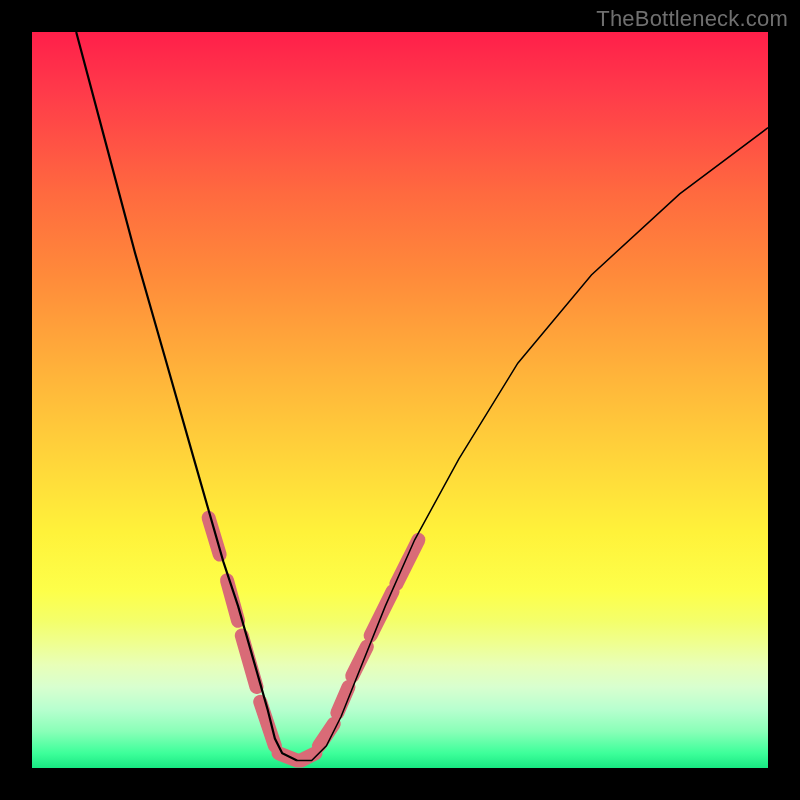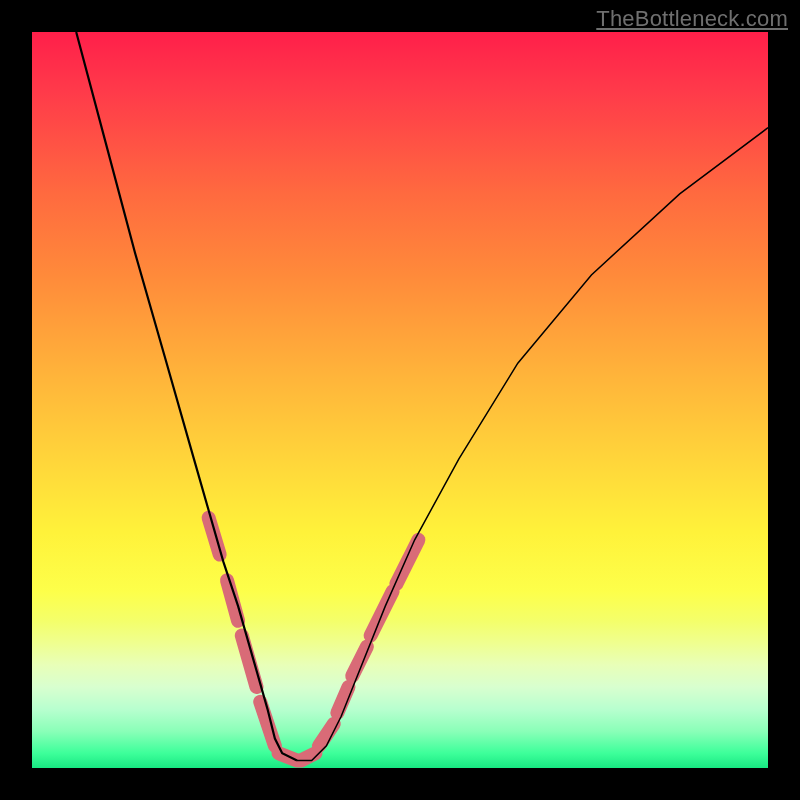--- a/index.html
+++ b/index.html
@@ -48,21 +48,20 @@
       #18e882 100%);
   }
   .watermark {
     position: absolute;
     top: 6px;
     right: 12px;
     color: #6f6f6f;
     font-size: 22px;
     letter-spacing: 0.2px;
     user-select: none;
-    text-decoration: underline;
   }
   svg.curve {
     position: absolute;
     inset: 0;
     width: 736px;
     height: 736px;
     overflow: visible;
   }
   .main-line {
     fill: none;

